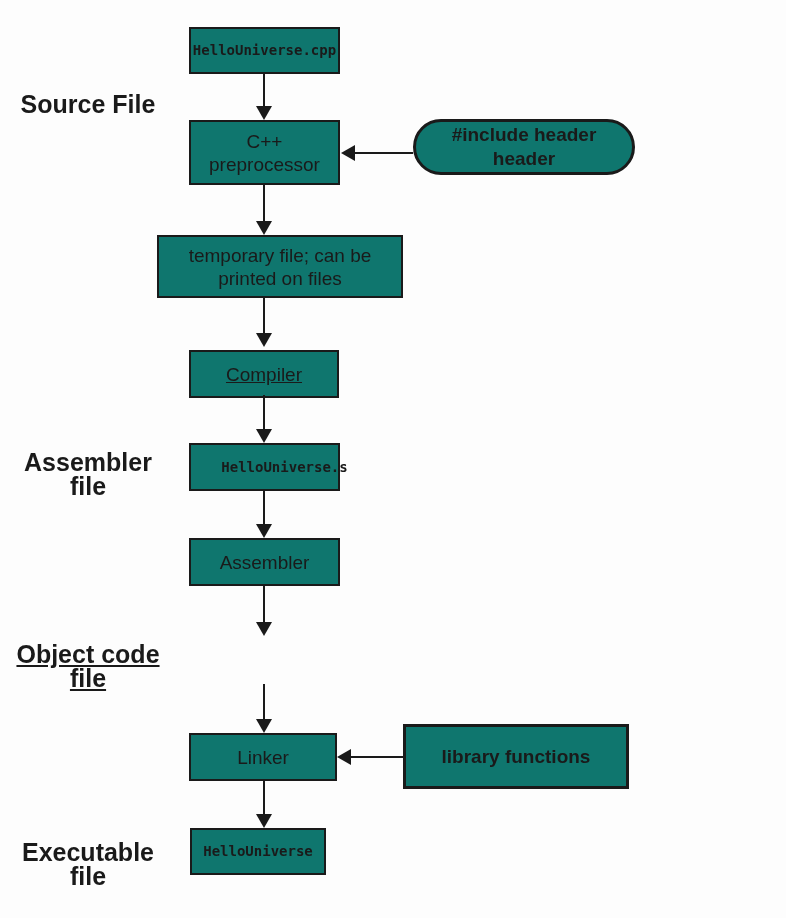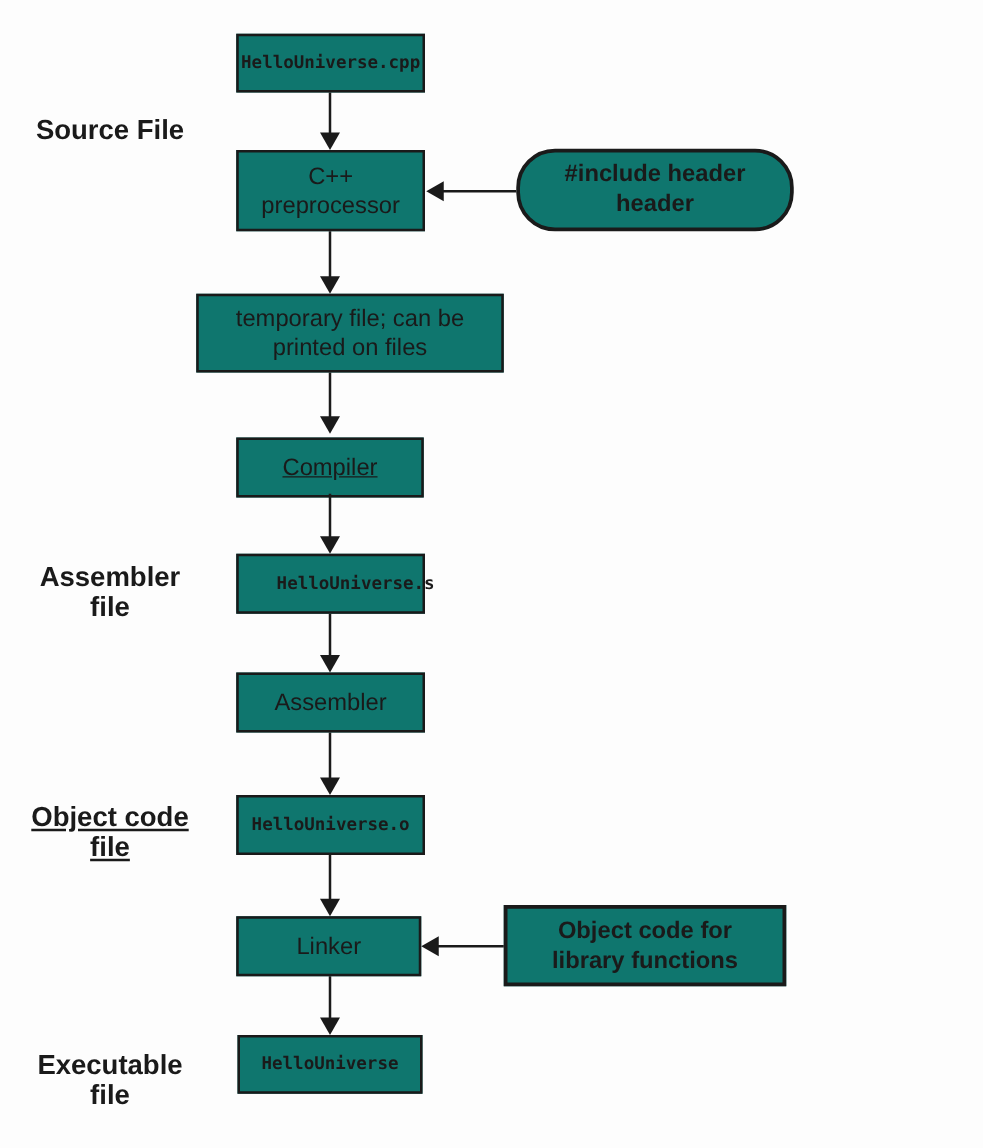--- a/index.html
+++ b/index.html
@@ -44,21 +44,21 @@
     font-size:19px;
     font-weight:bold;
     line-height:24px;
   }
   .node span{display:block;}
   
   .side-label{
     position:absolute;
     width:144px;
     text-align:center;
-    font-size:22px;
+    font-size:25px;
     font-weight:bold;
     line-height:24px;
   }
   .side-label span{display:block;}
   
   .arrow-v{position:absolute;width:2px;}
   .arrow-v::before{
     content:"";position:absolute;left:0;top:0;bottom:12px;width:2px;background:var(--ink);
   }
   .arrow-v::after{
@@ -128,39 +128,35 @@
   </div>
 
   <div class="node mono" style="left:189px;top:443px;width:151px;height:48px;padding-left:40px;">
     <span>HelloUniverse.s</span>
   </div>
 
   <div class="node sans" style="left:189px;top:538px;width:151px;height:48px;">
     <span>Assembler</span>
   </div>
 
-  <div class="node mono" style="left:189px;top:636px;width:151px;height:48px;">
-    <span>HelloUniverse.o</span>
-  </div>
 
   <div class="node sans" style="left:189px;top:733px;width:148px;height:48px;">
     <span>Linker</span>
   </div>
 
-  <div class="node mono" style="left:190px;top:828px;width:148px;height:47px;">
+  <div class="node mono" style="left:190px;top:828px;width:136px;height:47px;">
     <span>HelloUniverse</span>
   </div>
 
-  <div class="node note" style="left:413px;top:119px;width:222px;height:66px;border-radius:31px;">
+  <div class="node note" style="left:413px;top:119px;width:222px;height:56px;border-radius:31px;">
     <span>#include header</span>
     <span>header</span>
   </div>
 
   <div class="node note" style="left:403px;top:724px;width:226px;height:65px;">
-    <span>Object code for</span>
     <span>library functions</span>
   </div>
 
   <div class="arrow-v" style="left:263px;top:74px;height:46px;"></div>
   <div class="arrow-v" style="left:263px;top:185px;height:50px;"></div>
   <div class="arrow-v" style="left:263px;top:298px;height:49px;"></div>
   <div class="arrow-v" style="left:263px;top:395px;height:48px;"></div>
   <div class="arrow-v" style="left:263px;top:491px;height:47px;"></div>
   <div class="arrow-v" style="left:263px;top:586px;height:50px;"></div>
   <div class="arrow-v" style="left:263px;top:684px;height:49px;"></div>

